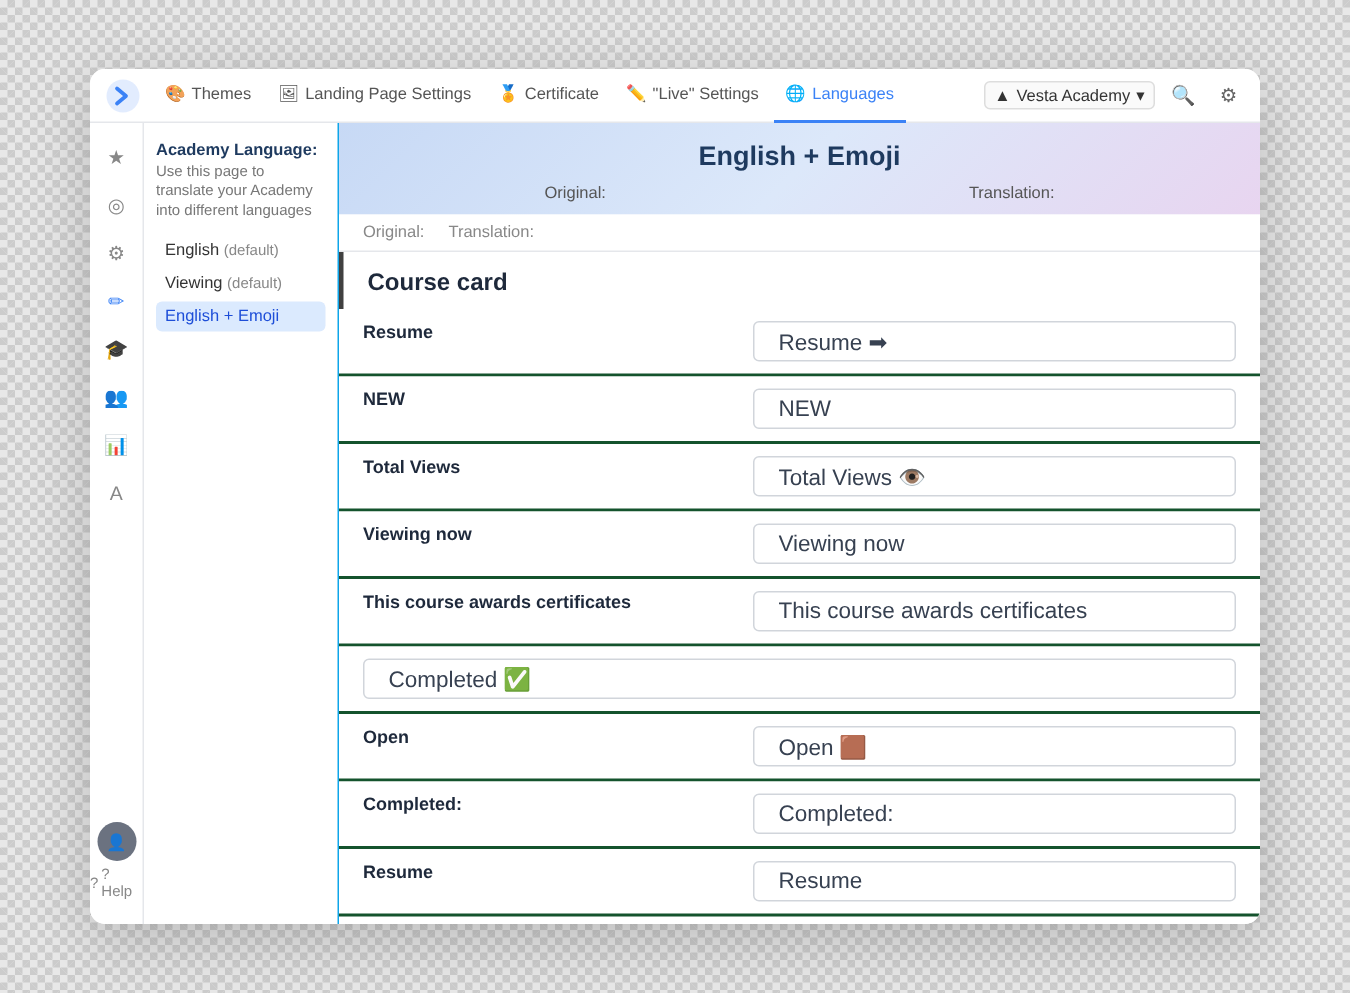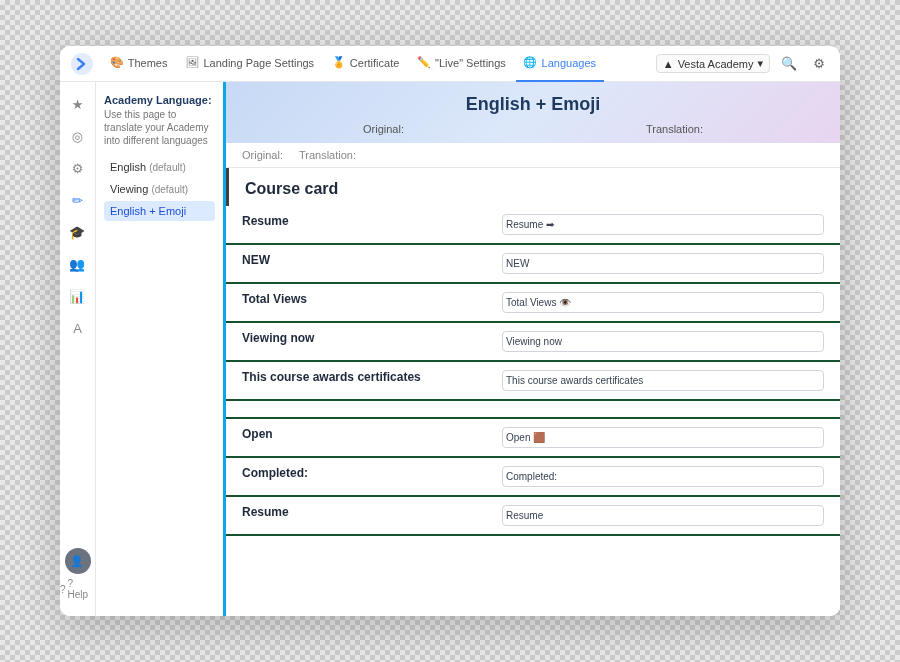--- a/index.html
+++ b/index.html
@@ -158,21 +158,21 @@
       cursor: pointer;
       display: flex;
       align-items: center;
       gap: 2px;
     }
 
     
     .lang-panel {
       width: 130px;
       background: #fff;
-      border-right: 3px solid #0ea5e9;
+      border-right: 1px solid #0ea5e9;
       padding: 12px 8px;
       flex-shrink: 0;
     }
     .lang-panel-title {
       font-weight: 700;
       font-size: 11px;
       color: #1e3a5f;
       margin-bottom: 2px;
     }
     .lang-panel-desc {
@@ -281,22 +281,22 @@
       font-weight: 600;
       color: #1e293b;
     }
     .trans-value {
       flex: 1;
     }
     .trans-input {
       width: 100%;
       border: 1px solid #d1d5db;
       border-radius: 4px;
-      padding: 4px 3px;
-      font-size: 10px;
+      padding: 4px 16px;
+      font-size: 15px;
       color: #374151;
       background: #fff;
       outline: none;
     }
   </style>
 </head>
 <body>
 
 <div class="window">
 
@@ -428,20 +428,23 @@
         </div>
 
         <div class="trans-row">
           <div class="trans-original">This course awards certificates</div>
           <div class="trans-value">
             <input class="trans-input" type="text" value="This course awards certificates" style="">
           </div>
         </div>
 
         <div class="trans-row">
+          <div class="trans-value">
+            <input class="trans-input" type="text" value="Completed ✅" style="">
+          </div>
         </div>
 
         <div class="trans-row">
           <div class="trans-original">Open</div>
           <div class="trans-value">
             <input class="trans-input" type="text" value="Open 🟫" style="">
           </div>
         </div>
 
         <div class="trans-row">

